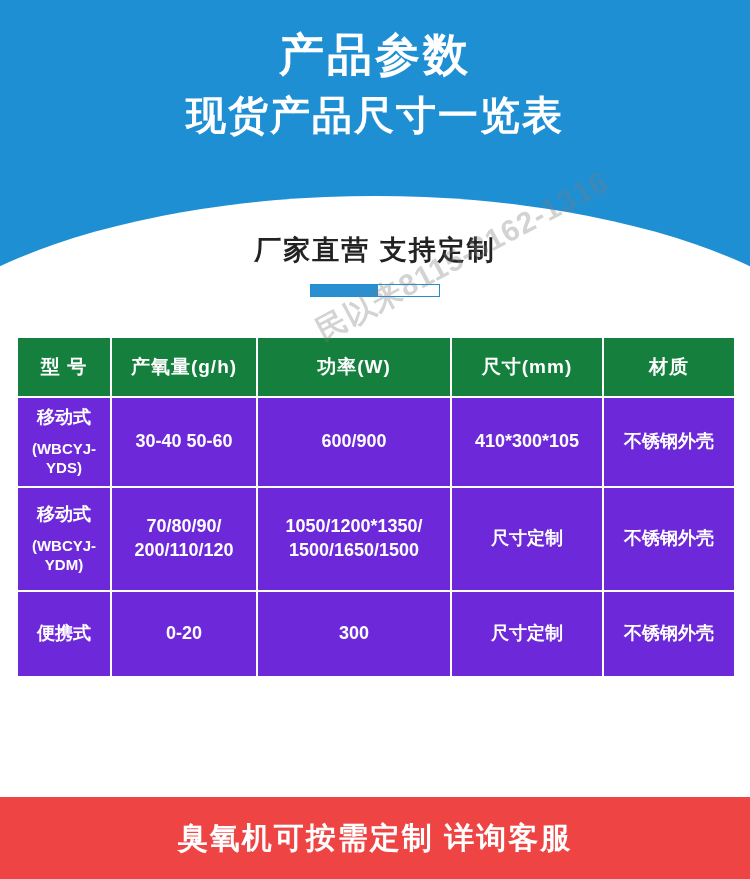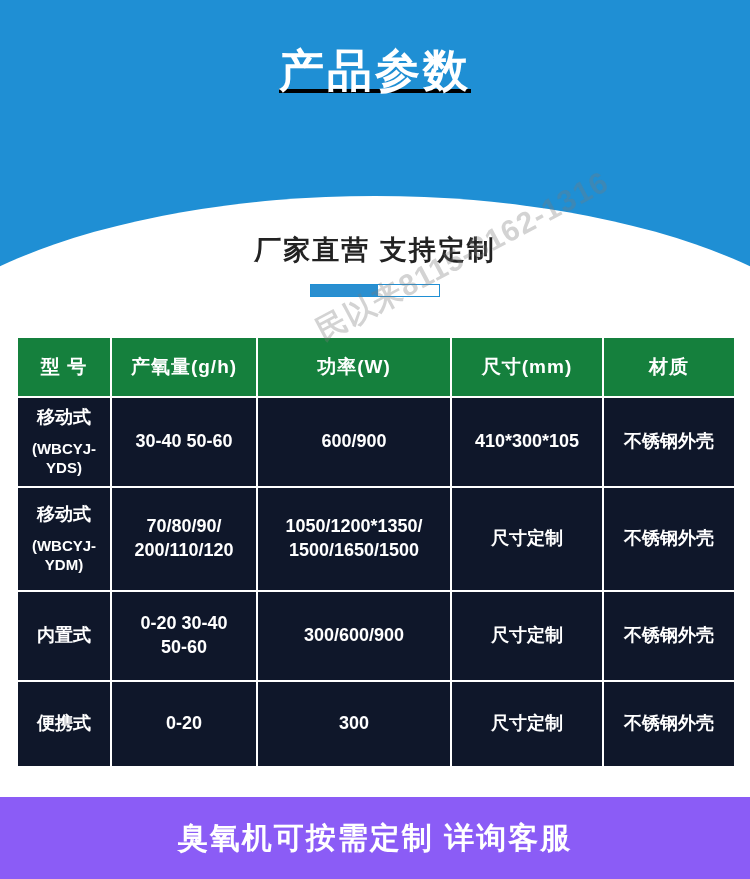--- a/index.html
+++ b/index.html
@@ -24,23 +24,22 @@
   .header {
     position: relative;
     width: 750px;
     height: 318px;
     background: #1f8fd4;
     overflow: hidden;
   }
   .header-titles {
     position: relative;
     z-index: 3;
-    padding-top: 44px;
+    padding-top: 28px;
     text-align: center;
-    text-decoration: underline;
   }
   .title-main {
     color: #ffffff;
     font-size: 45px;
     font-weight: bold;
     letter-spacing: 3px;
     line-height: 1.22;
   }
   .title-sub {
     color: #ffffff;
@@ -127,21 +126,21 @@
     vertical-align: middle;
     font-weight: bold;
   }
   table.spec th {
     background: #15803d;
     height: 56px;
     font-size: 19px;
     letter-spacing: 1px;
   }
   table.spec td {
-    background: #0f172a;
+    background: #6d28d9;
     font-size: 18px;
     line-height: 1.32;
     padding: 6px 4px;
   }
   table.spec tr.r1 td { height: 76px; }
   table.spec tr.r2 td { height: 90px; }
   table.spec tr.r3 td { height: 76px; }
   table.spec tr.r4 td { height: 76px; }
   table.spec tr.r5 td { height: 72px; }
   .cell-model {
@@ -163,41 +162,42 @@
   col.c4 { width: 152px; }
   col.c5 { width: 132px; }
 
   
   .footer {
     position: absolute;
     left: 0;
     bottom: 0;
     width: 750px;
     height: 82px;
-    background: #8b5cf6;
+    background: #ef4444;
     display: flex;
     align-items: center;
     justify-content: center;
   }
   .footer-text {
     color: #ffffff;
     font-size: 30px;
     font-weight: bold;
     letter-spacing: 2px;
   }
 </style>
 </head>
 <body>
 
 <div class="page">
 
   <div class="header">
     <div class="curve"></div>
     <div class="header-titles">
       <div class="title-main">产品参数</div>
+      <div class="title-sub">现货产品尺寸一览表</div>
     </div>
   </div>
 
   <div class="subtitle-wrap">
     <div class="subtitle">厂家直营 支持定制</div>
     <div class="divider"></div>
   </div>
 
   <div class="watermark">民以来8115-8162-1316</div>
 
@@ -247,36 +247,20 @@
           </td>
           <td>
             <span class="line2">1050/1200*1350/</span>
             <span class="line2">1500/1650/1500</span>
           </td>
           <td>尺寸定制</td>
           <td>
             <span>不锈钢外壳</span>
           </td>
         </tr>
-        <tr class="r4">
-          <td class="cell-model">
-            <span>内置式</span>
-          </td>
-          <td>
-            <span class="line2">0-20  30-40</span>
-            <span class="line2">50-60</span>
-          </td>
-          <td>
-            <span>300/600/900</span>
-          </td>
-          <td>尺寸定制</td>
-          <td>
-            <span>不锈钢外壳</span>
-          </td>
-        </tr>
         <tr class="r5">
           <td class="cell-model">
             <span>便携式</span>
           </td>
           <td>
             <span>0-20</span>
           </td>
           <td>
             <span>300</span>
           </td>

